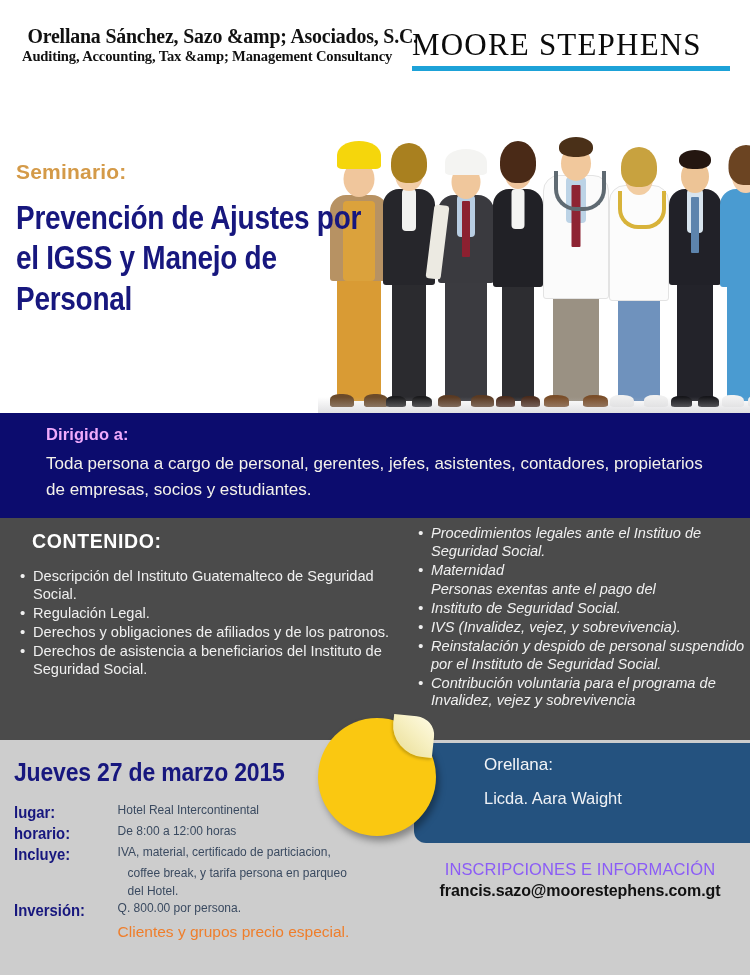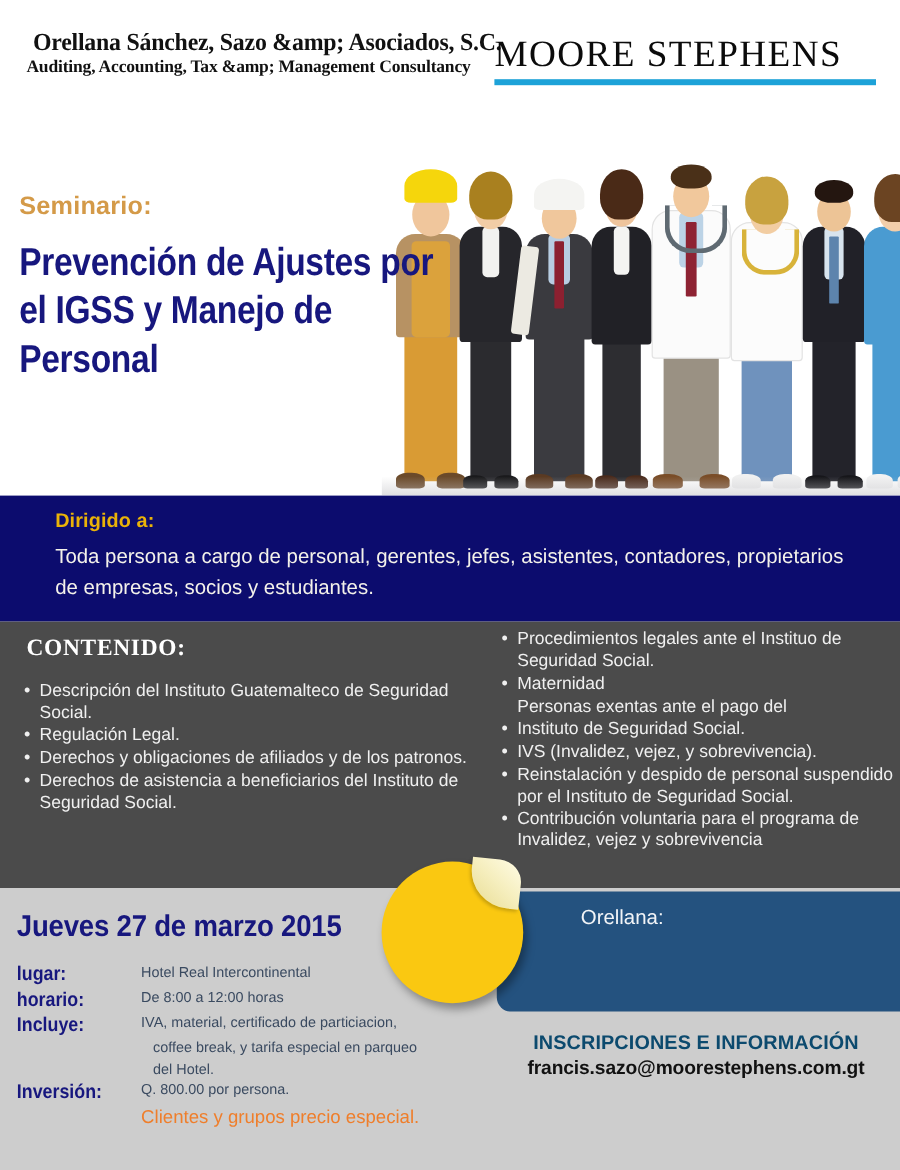--- a/index.html
+++ b/index.html
@@ -159,21 +159,21 @@
     left: 0; top: 413px;
     width: 750px; height: 105px;
     background: #0c0c6e;
     z-index: 5;
   }
   .dirigido-head {
     position: absolute;
     left: 46px; top: 12px;
     font-size: 16.5px;
     font-weight: bold;
-    color: #eab308;
+    color: #f0abfc;
     letter-spacing: 0.1px;
   }
   .dirigido-body {
     position: absolute;
     left: 46px; top: 38px;
     width: 680px;
     font-size: 17px;
     color: #f4f2ea;
     line-height: 1.55;
   }
@@ -181,36 +181,36 @@
   
   .contenido {
     position: absolute;
     left: 0; top: 518px;
     width: 750px; height: 222px;
     background: #4b4b4b;
     z-index: 5;
   }
   .contenido-title {
     position: absolute;
-    left: 22px; top: 12px;
+    left: 32px; top: 12px;
     font-size: 19.5px;
     font-weight: bold;
     color: #ffffff;
     letter-spacing: 0.6px;
-    font-family: Liberation Serif, serif;
   }
   .col-left {
     position: absolute;
     left: 18px; top: 50px;
     width: 380px;
   }
   .col-right {
     position: absolute;
     left: 416px; top: 7px;
     width: 330px;
+    font-style: italic;
   }
   ul.bullets {
     list-style: none;
     margin: 0; padding: 0;
   }
   ul.bullets li {
     position: relative;
     padding-left: 15px;
     font-size: 14.6px;
     color: #f0f0f0;
@@ -338,22 +338,22 @@
   
   .inscripciones {
     position: absolute;
     left: 410px; top: 860px;
     width: 340px;
     text-align: center;
     z-index: 6;
   }
   .ins-head {
     font-size: 16.5px;
-    font-weight: bold;
-    color: #0c4a6e;
+    font-weight: normal;
+    color: #8b5cf6;
     letter-spacing: 0.1px;
   }
   .ins-mail {
     font-size: 16px;
     font-weight: bold;
     color: #111111;
     margin-top: 3px;
     letter-spacing: -0.1px;
   }
   .ins-phone {
@@ -511,21 +511,21 @@
           <tr>
             <td class="dt-label">horario:</td>
             <td class="dt-value">De 8:00  a 12:00 horas</td>
           </tr>
           <tr>
             <td class="dt-label">Incluye:</td>
             <td class="dt-value">IVA, material, certificado de particiacion,</td>
           </tr>
           <tr>
             <td class="dt-label"></td>
-            <td class="dt-value indent">coffee break, y tarifa especial en parqueo</td>
+            <td class="dt-value indent">coffee break, y tarifa persona en parqueo</td>
           </tr>
           <tr>
             <td class="dt-label"></td>
             <td class="dt-value indent">del Hotel.</td>
           </tr>
           <tr>
             <td class="dt-label">Inversión:</td>
             <td class="dt-value">Q. 800.00 por persona.</td>
           </tr>
           <tr>
@@ -537,20 +537,21 @@
   </div>
 
   <div class="sticker">
     <div class="sticker-circle"></div>
     <div class="sticker-peel"></div>
   </div>
 
   <div class="expositor">
     <div class="expositor-title">Orellana:</div>
     <div class="expositor-name">
+      <div>Licda. Aara Waight</div>
     </div>
   </div>
 
   <div class="inscripciones">
     <div class="ins-head">INSCRIPCIONES E INFORMACIÓN</div>
     <div class="ins-mail">francis.sazo@moorestephens.com.gt</div>
   </div>
 
 </div>
 

